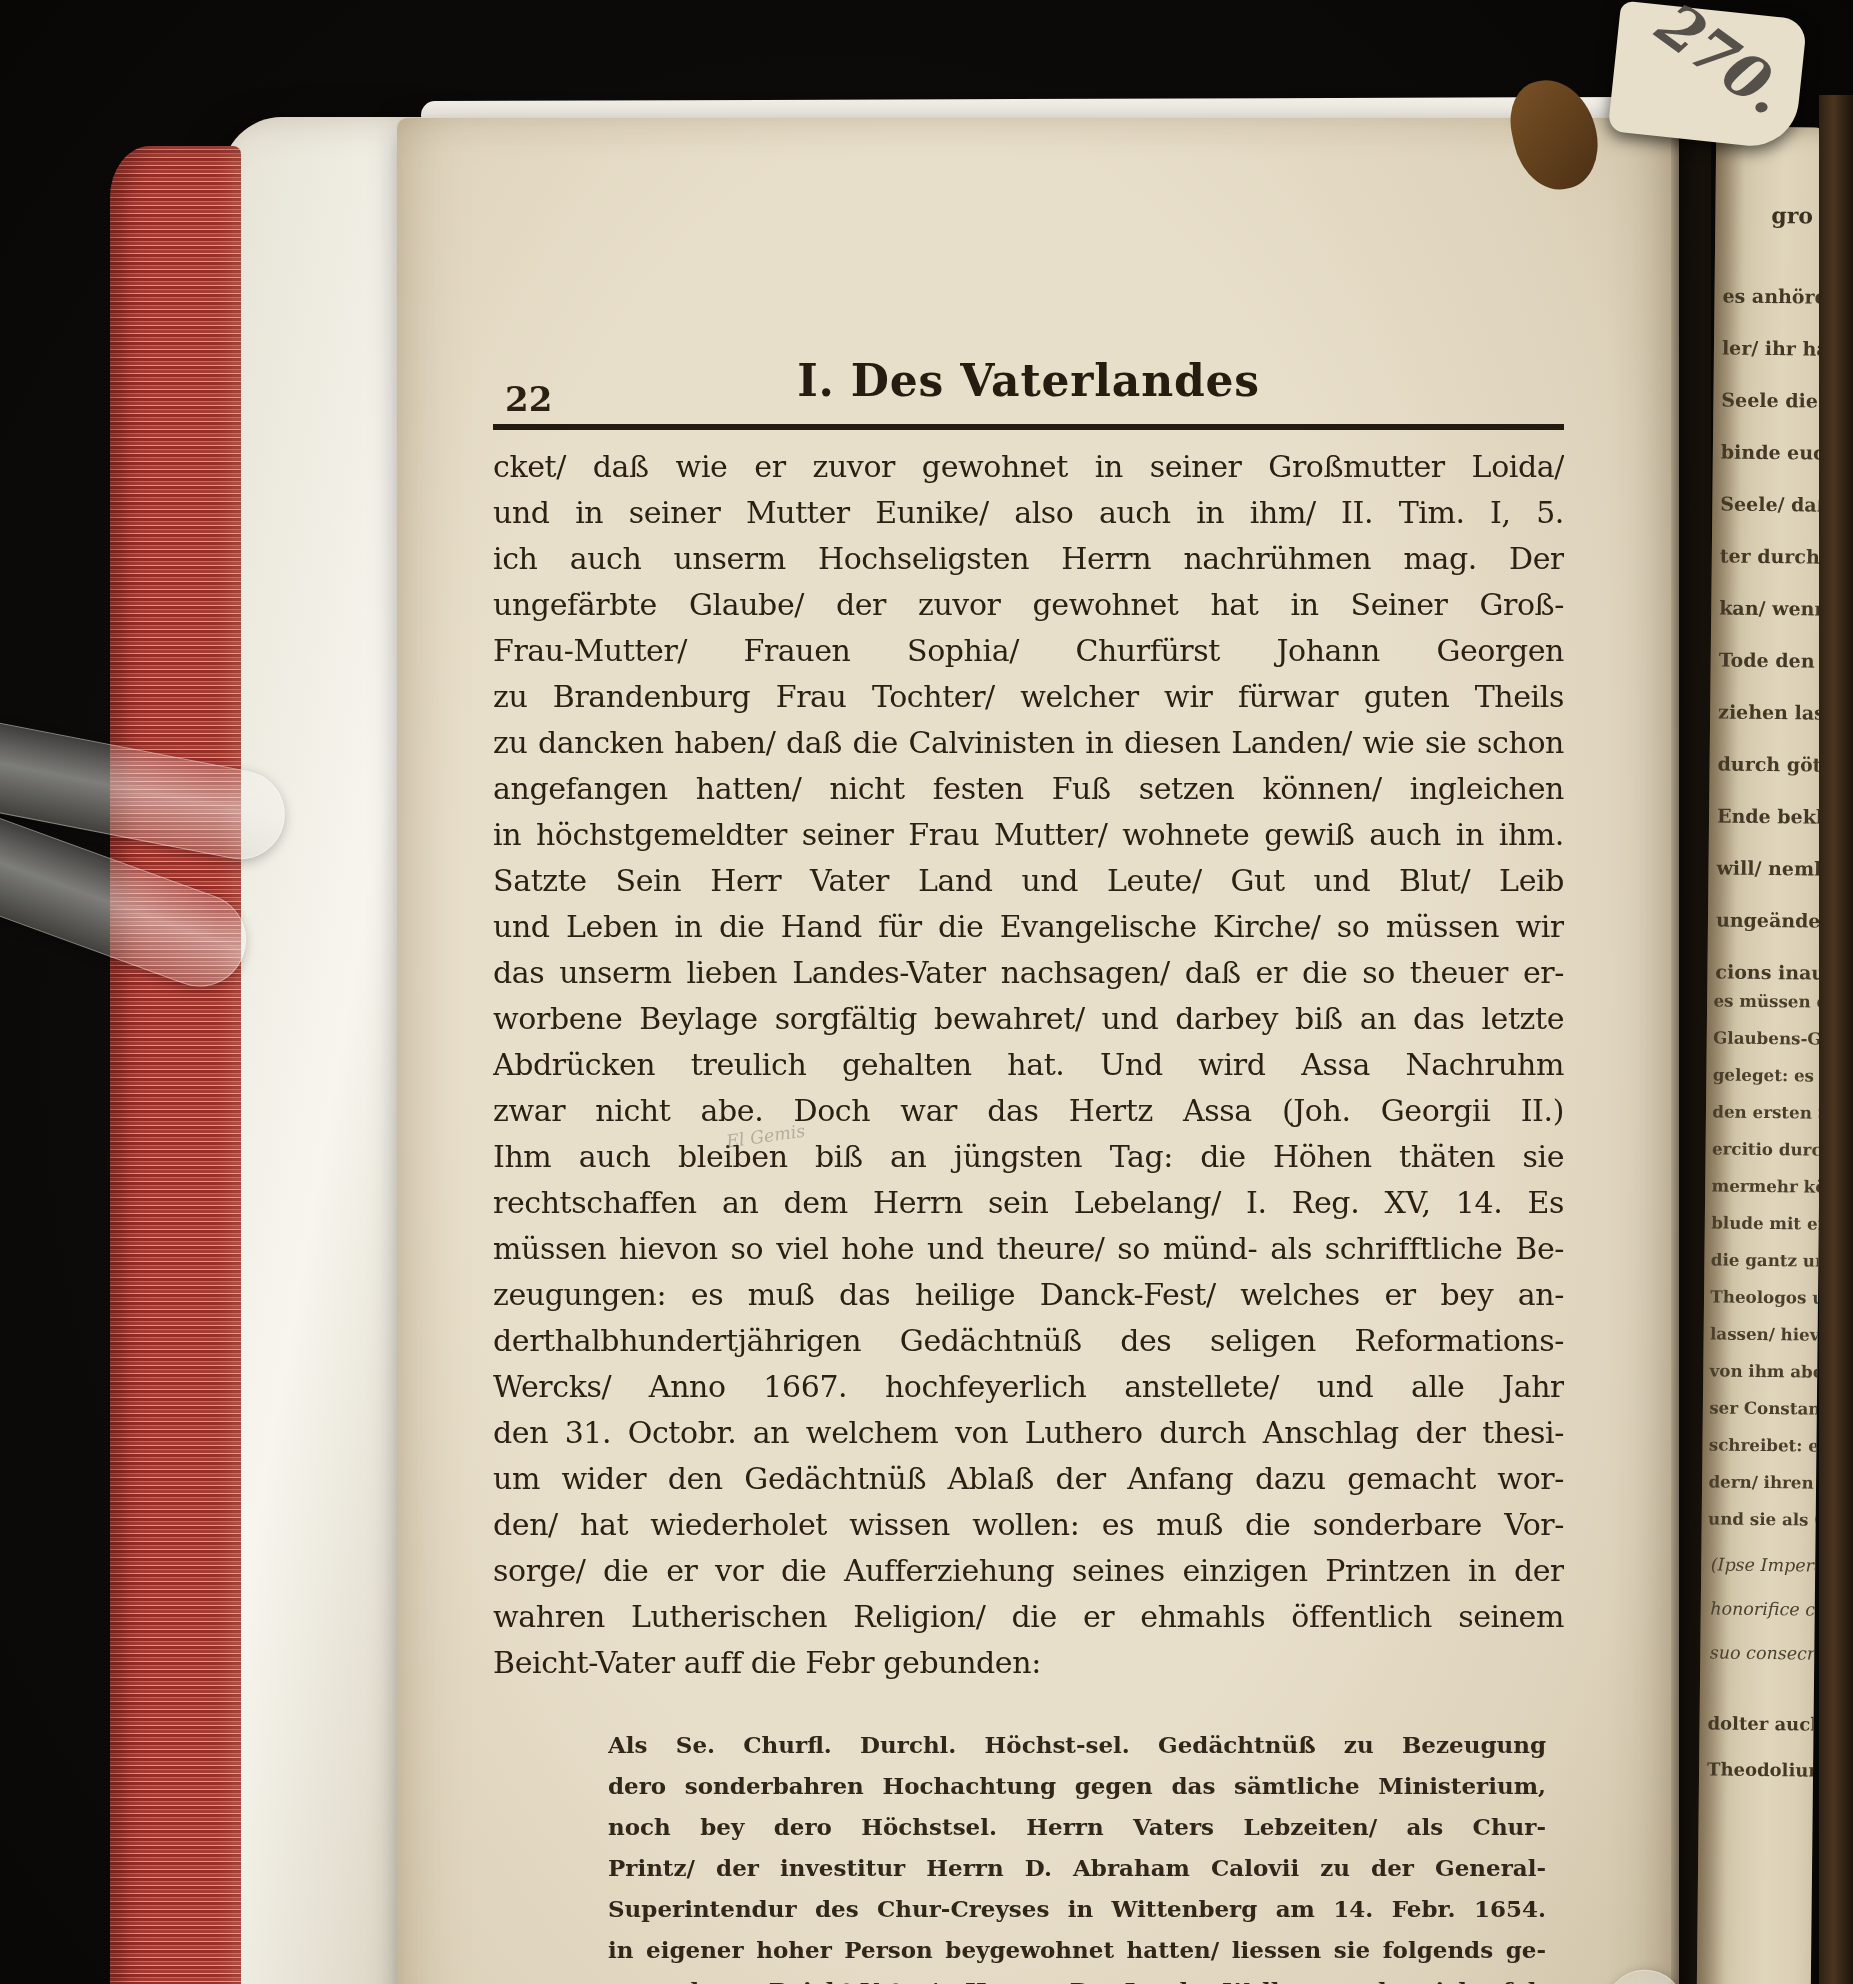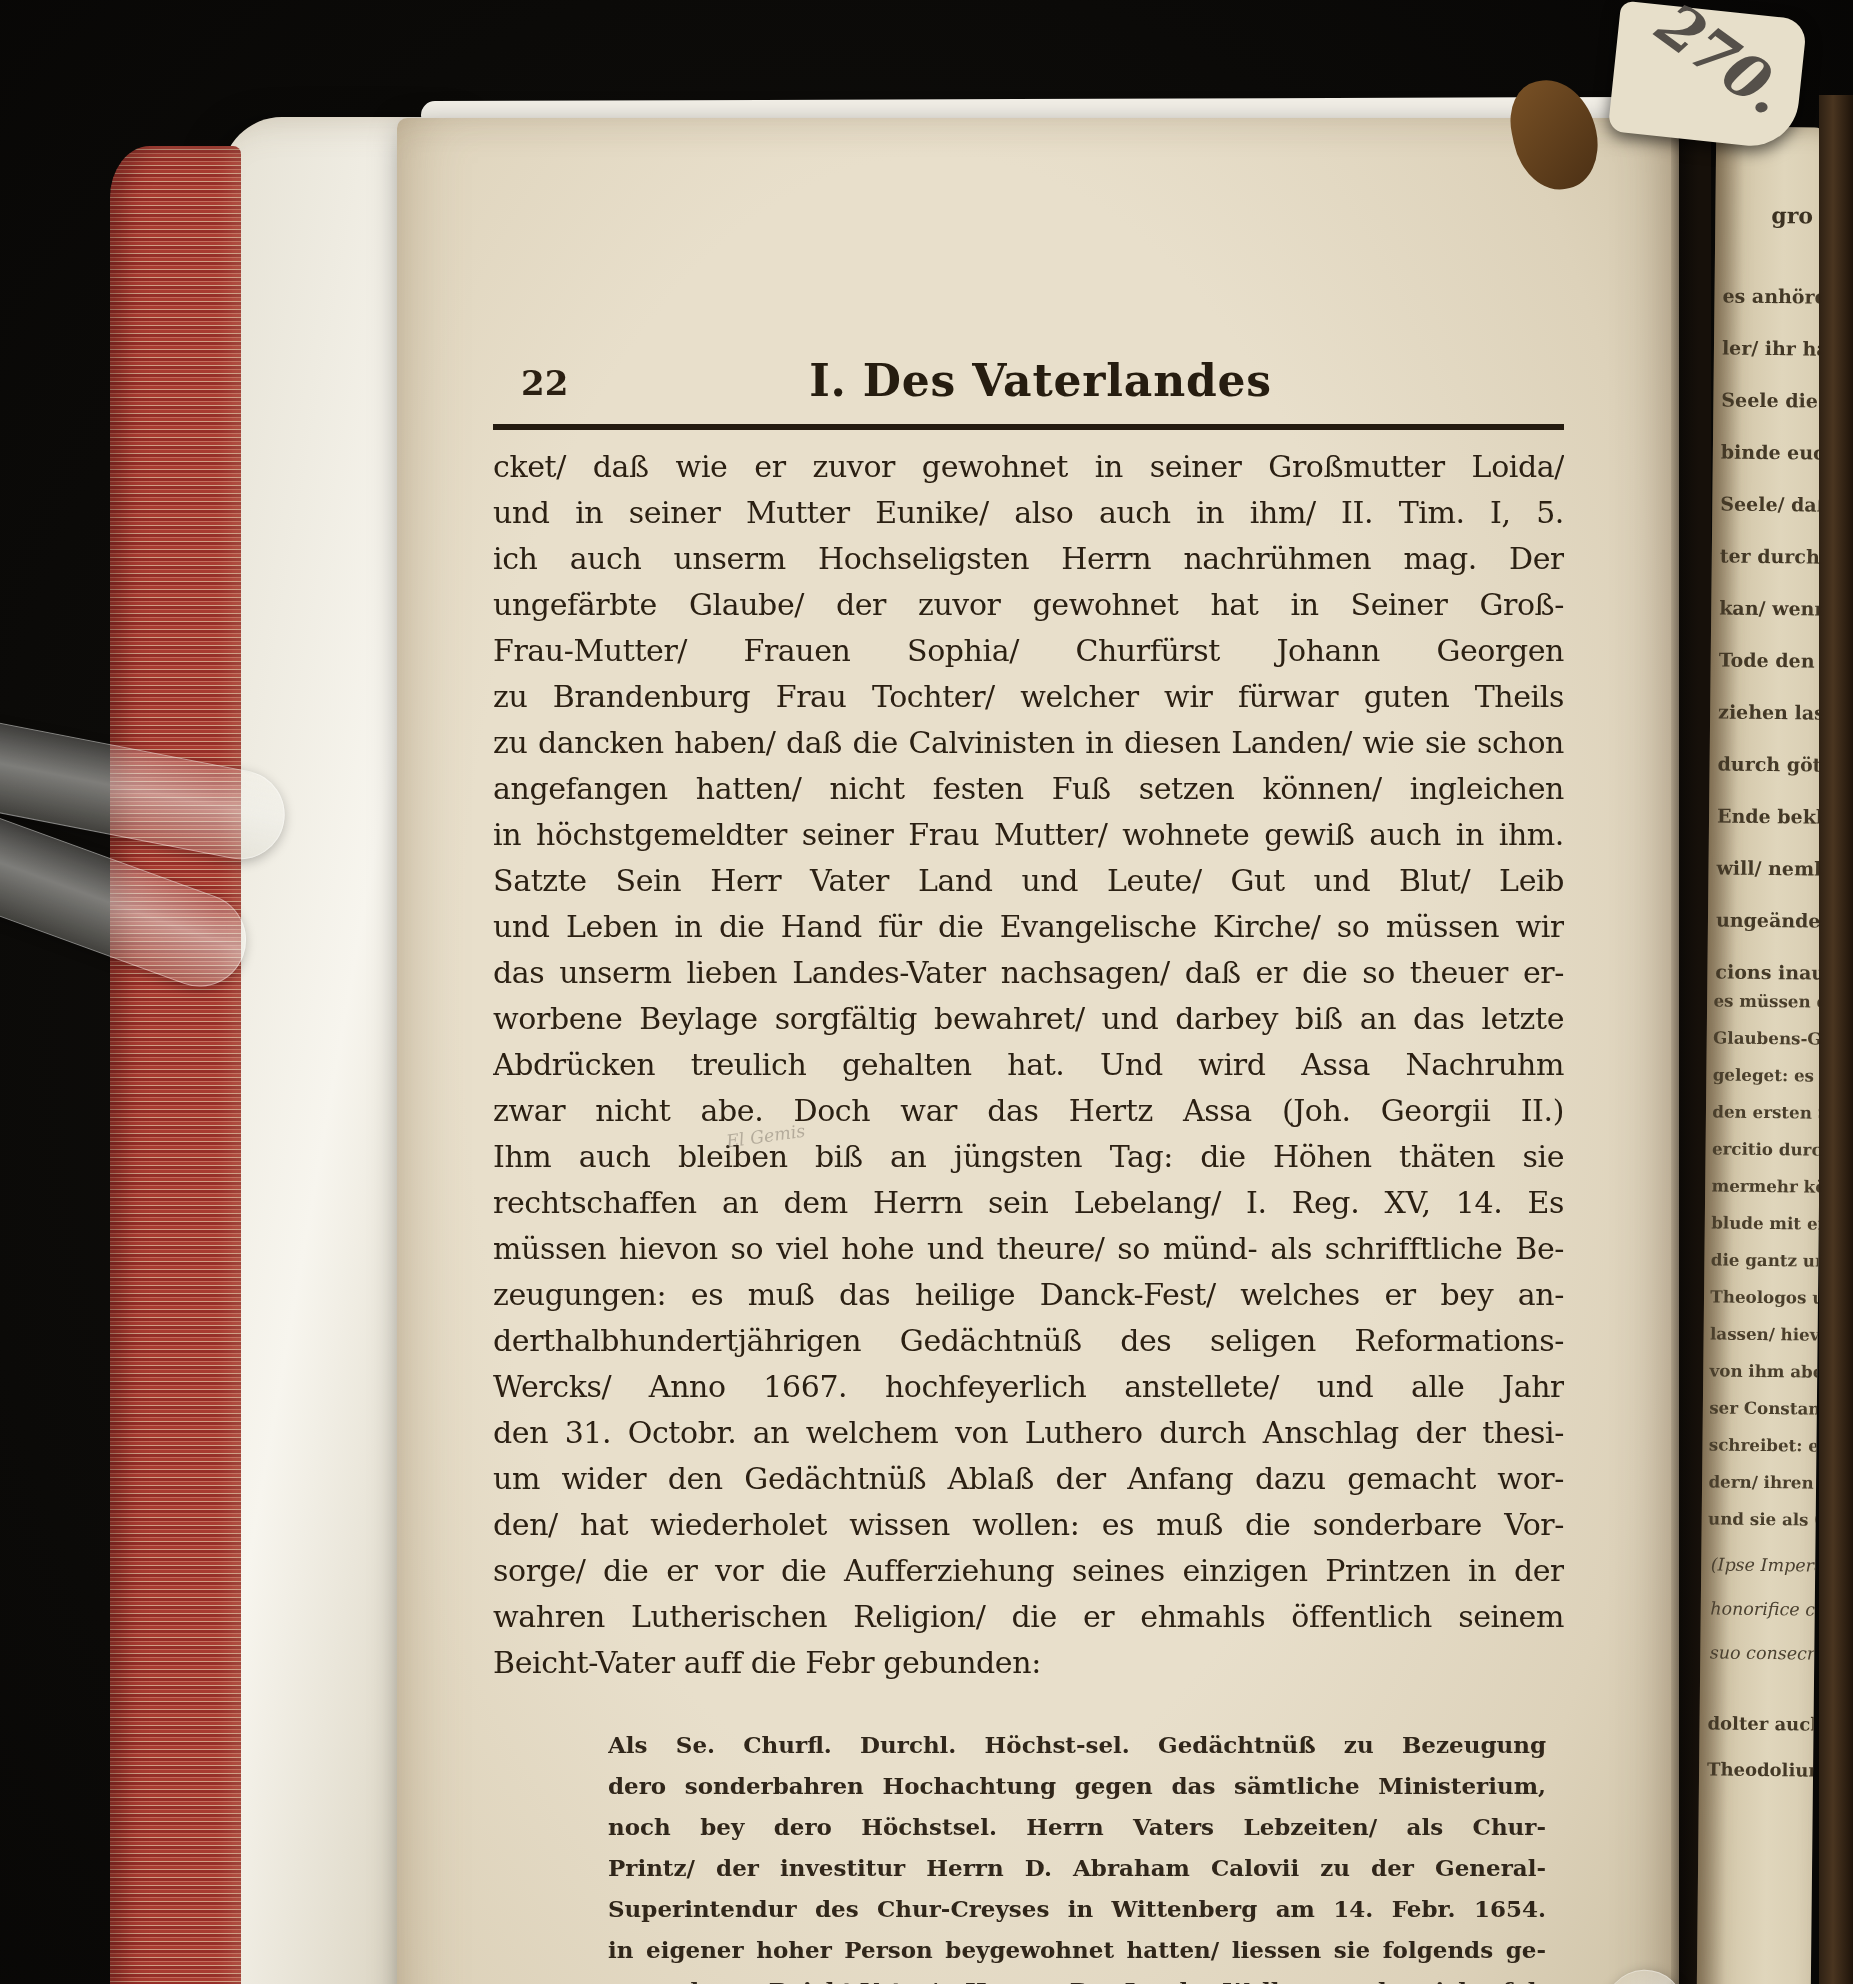--- a/index.html
+++ b/index.html
@@ -23,22 +23,22 @@
     border-radius:14px;transform:rotate(-.2deg);}
 
   
   .main-page{left:397px;top:118px;width:1282px;height:2163px;
     border-radius:10.3px 24px 28px 12px;
     background:radial-gradient(ellipse at 42% 40%, #e8dfcb 45%, #ddd2ba 72%, #cbbfa2 94%, #bdb092 100%);
     box-shadow:inset -28px -8px 56px -20px rgba(80,55,30,.45),
                inset 36px 0 64px -32px rgba(130,105,70,.4),
                8px 12px 32px rgba(0,0,0,.5);}
   .pagehead{top:237px;left:96px;width:1071px;height:60px;}
-  .pnum{left:12px;top:8px;font-size:34px;font-weight:700;color:#2b2013;margin-left:16px;}
-  .ptitle{left:12px;top:0;width:100%;text-align:center;font-size:44px;font-weight:700;
+  .pnum{left:12px;top:24px;font-size:34px;font-weight:700;color:#2b2013;}
+  .ptitle{left:0;top:0;width:100%;text-align:center;font-size:44px;font-weight:700;
     color:#261d10;letter-spacing:0.8px;}
   .rule{top:306px;left:96px;width:1071px;height:6.4px;background:#241b10;
     box-shadow:0 -10.3px 0 -4.4px rgba(36,27,16,.35);}
   .bodytext{top:326px;left:96px;width:1071px;}
   .bline{height:46px;line-height:46px;font-size:30px;font-weight:400;color:#2b2013;
     text-align:justify;text-align-last:justify;overflow:hidden;letter-spacing:-0.4px;white-space:nowrap;}
   .bodytext .bline:nth-child(27){text-align-last:left;}
   .blocktext{top:1606px;left:164px;width:985px;}
   .kline{height:41px;line-height:41px;font-size:23px;font-weight:700;color:#30261a;
     text-align:justify;text-align-last:justify;overflow:hidden;white-space:nowrap;margin-left:47px;}

